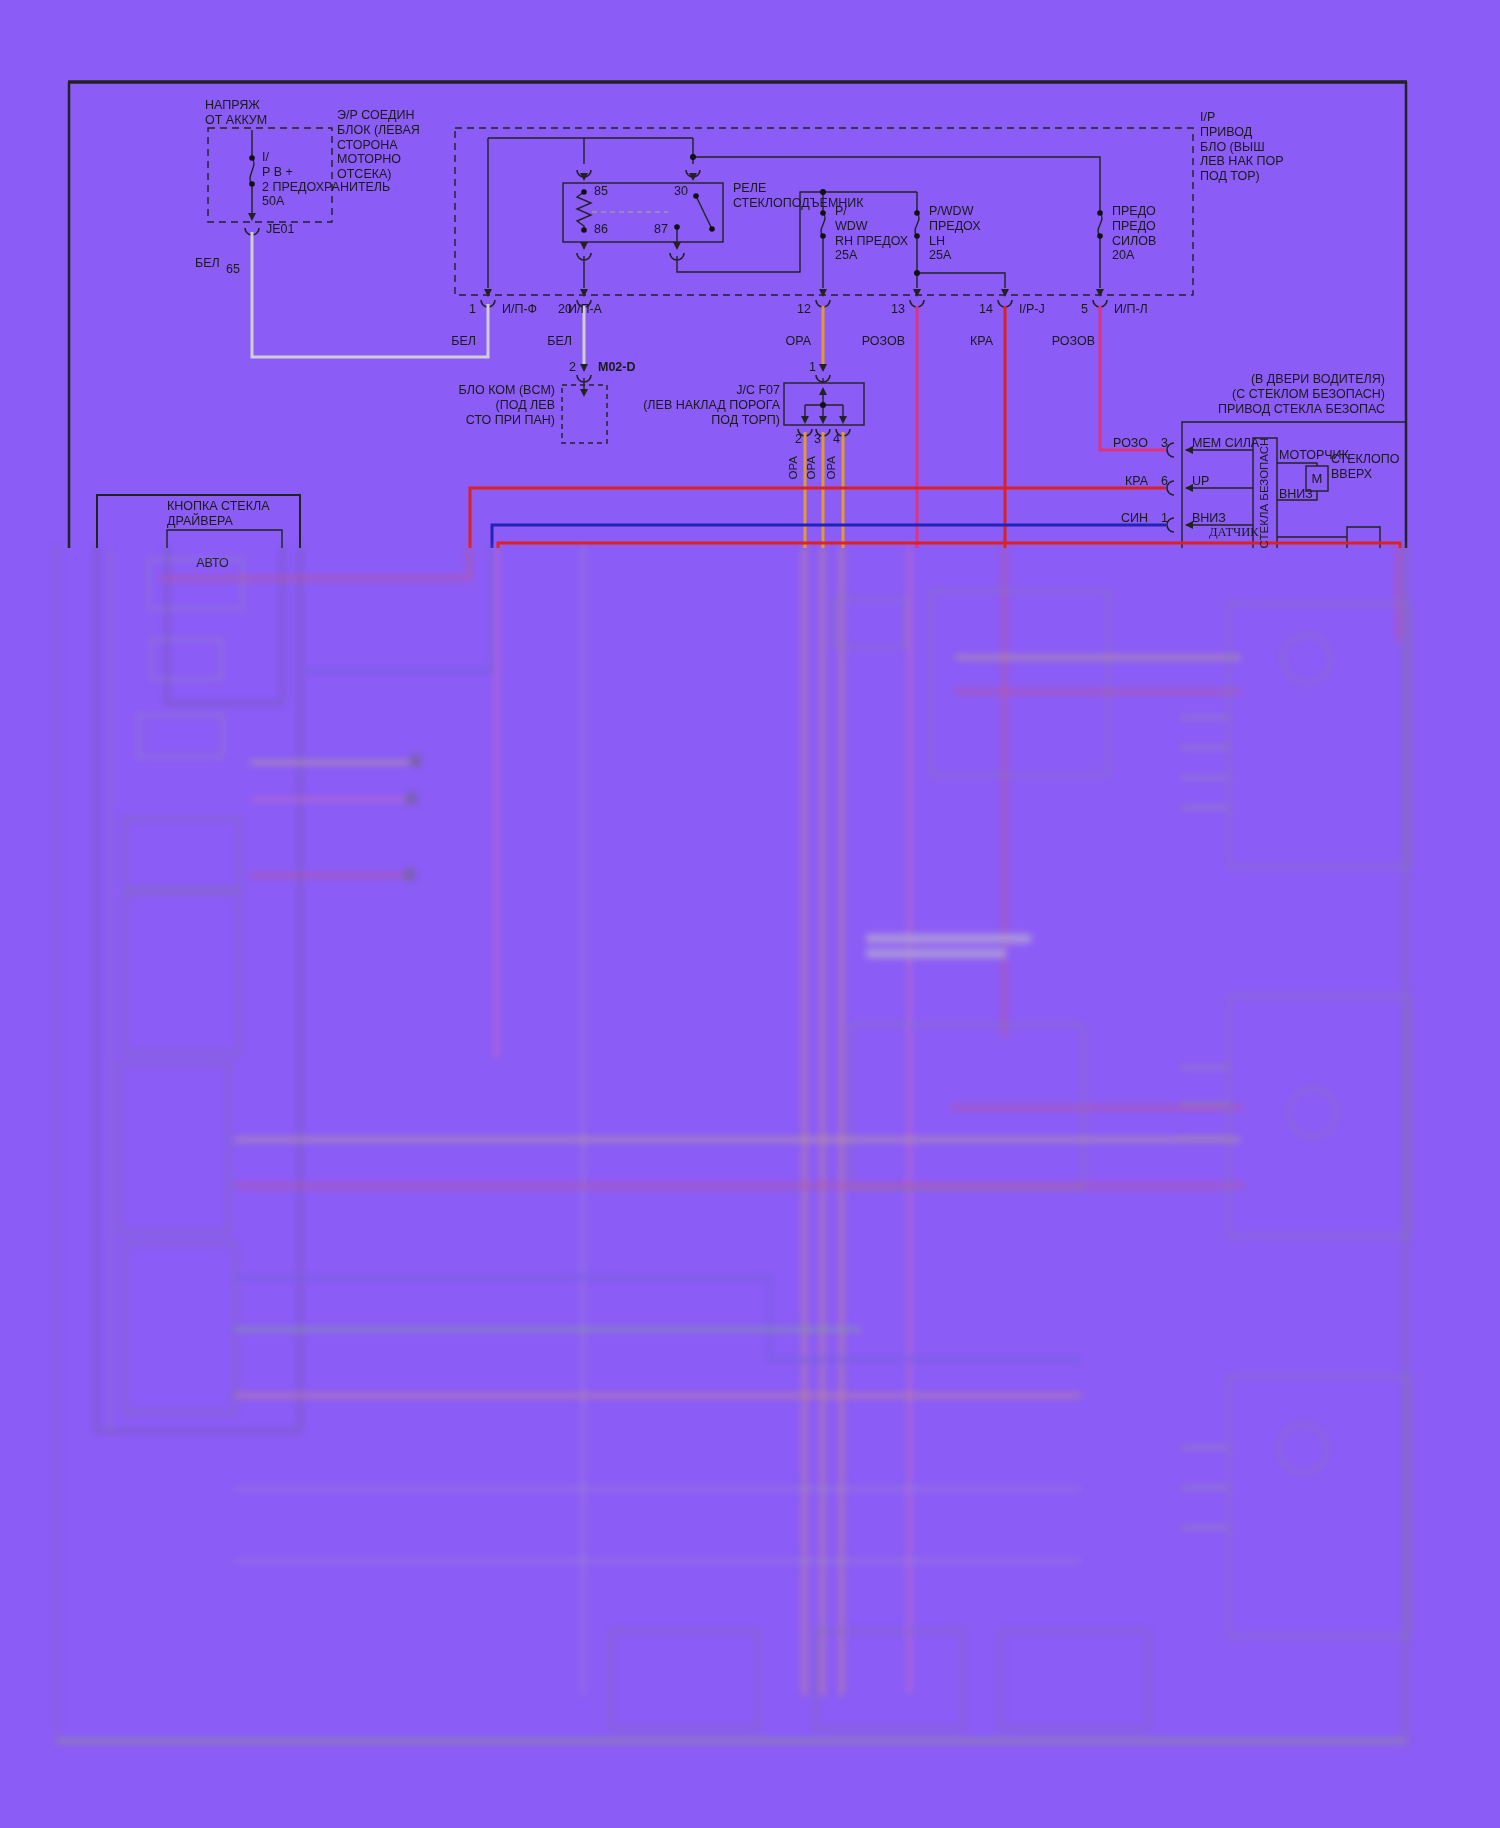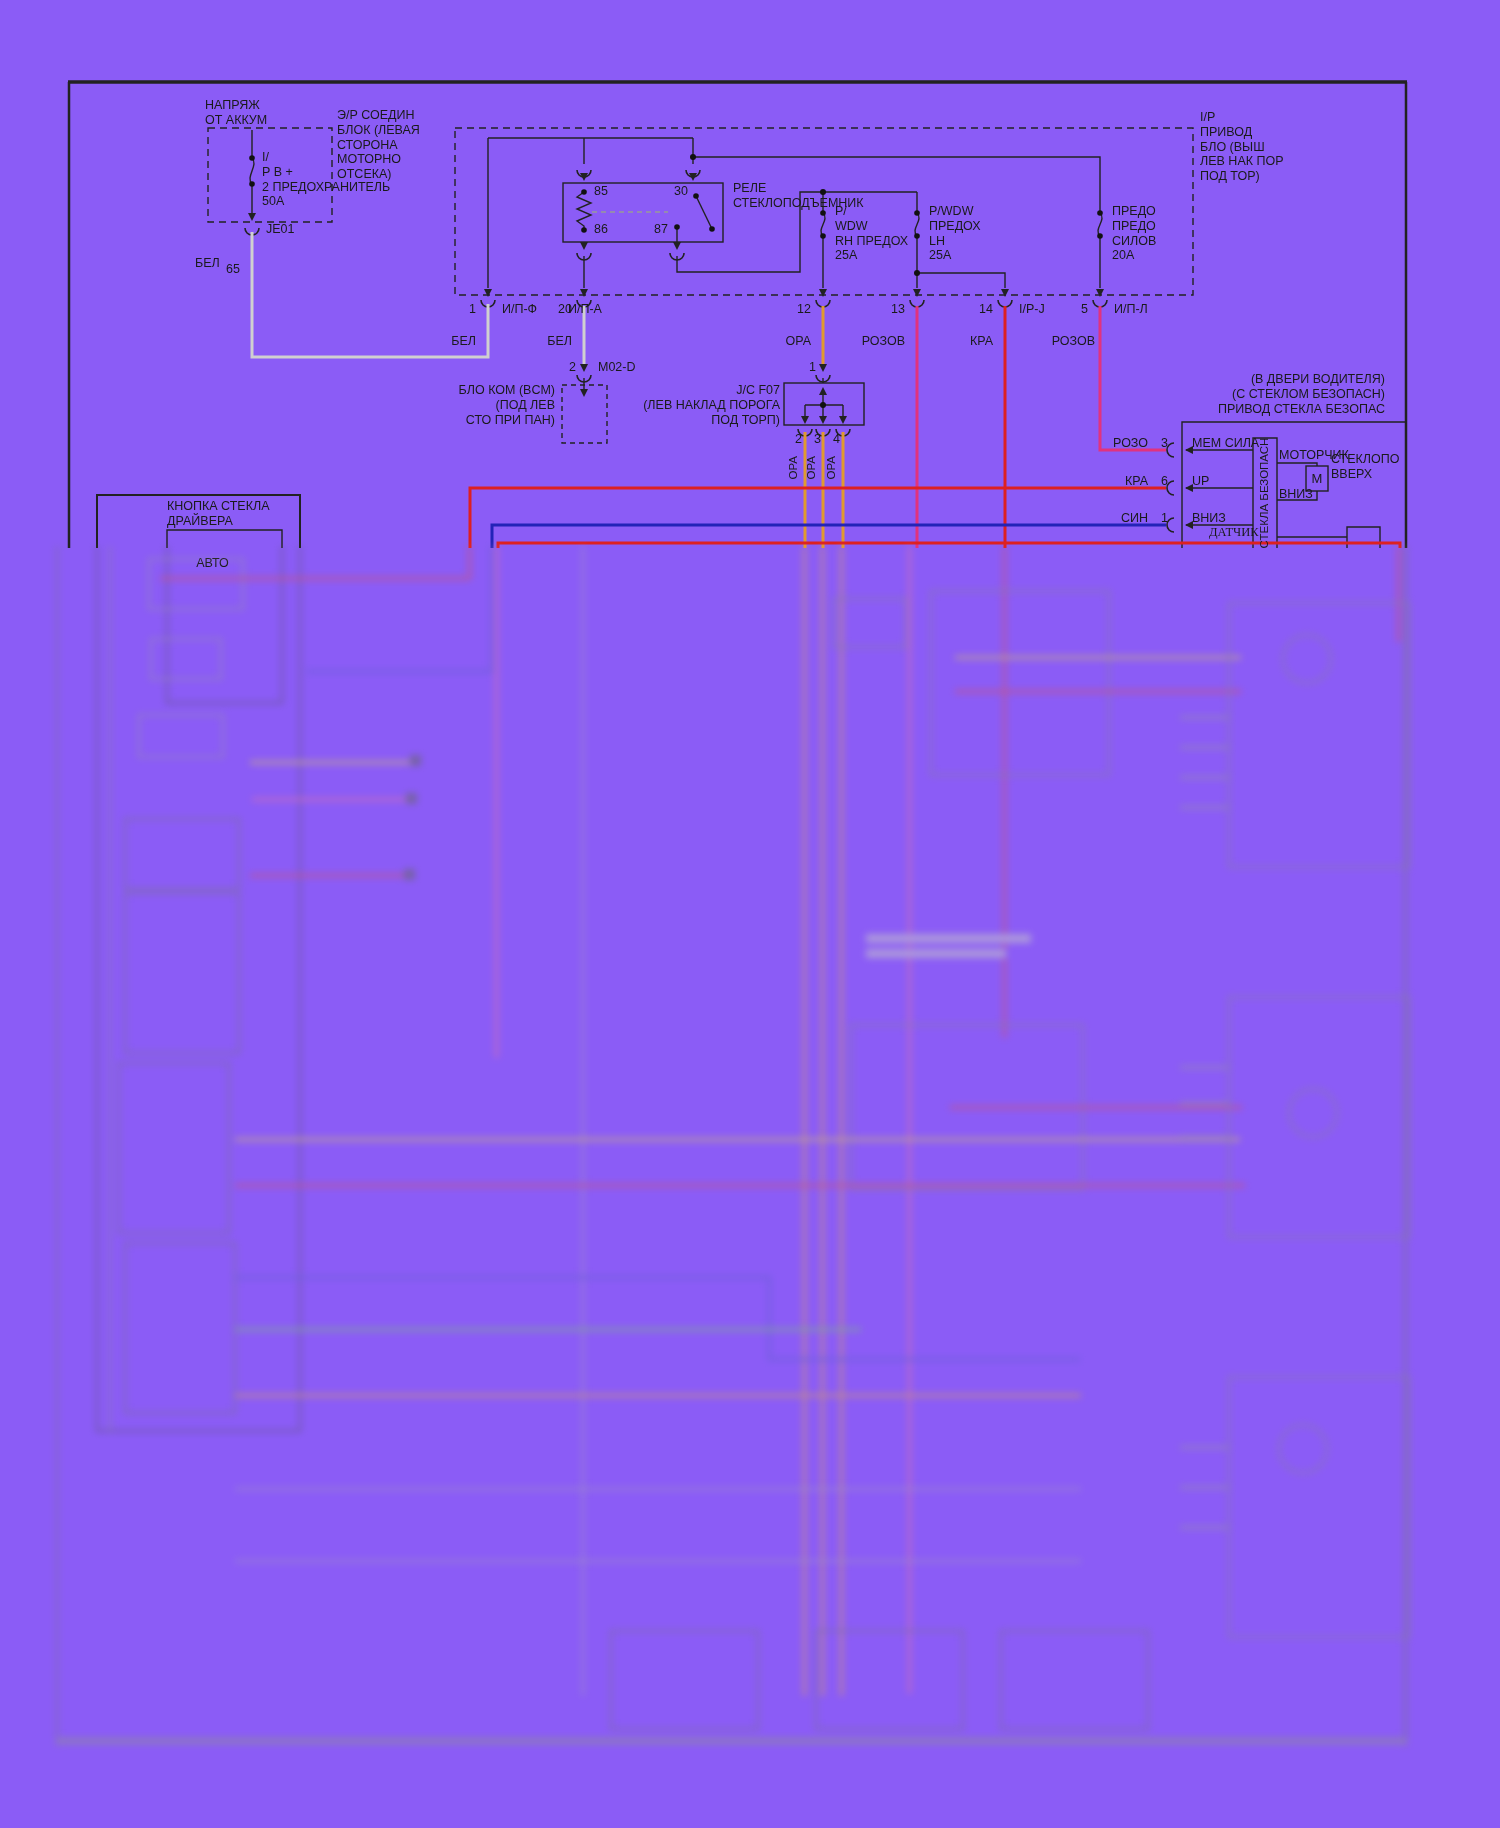--- a/index.html
+++ b/index.html
@@ -223,21 +223,21 @@
   <div class="lbl" style="left:1114px;top:302px;">И/П-Л</div>
 
   <div class="lbl r" style="left:426px;top:334px;width:50px;">БЕЛ</div>
   <div class="lbl r" style="left:522px;top:334px;width:50px;">БЕЛ</div>
   <div class="lbl r" style="left:761px;top:334px;width:50px;">ОРА</div>
   <div class="lbl r" style="left:855px;top:334px;width:50px;">РОЗОВ</div>
   <div class="lbl r" style="left:943px;top:334px;width:50px;">КРА</div>
   <div class="lbl r" style="left:1045px;top:334px;width:50px;">РОЗОВ</div>
 
   <div class="lbl r" style="left:546px;top:360px;width:30px;">2</div>
-  <div class="lbl" style="left:598px;top:360px;">M02-D</div>
+  <div class="lbl" style="left:598px;top:360px;font-weight:bold;">M02-D</div>
   <div class="lbl r" style="left:405px;top:383px;width:150px;">БЛО КОМ (BCM)
 (ПОД ЛЕВ
 СТО ПРИ ПАН)</div>
 
   <div class="lbl r" style="left:786px;top:360px;width:30px;">1</div>
   <div class="lbl r" style="left:600px;top:383px;width:180px;">J/C F07
 (ЛЕВ НАКЛАД ПОРОГА
 ПОД ТОРП)</div>
   <div class="lbl r" style="left:772px;top:432px;width:30px;">2</div>
   <div class="lbl r" style="left:791px;top:432px;width:30px;">3</div>

